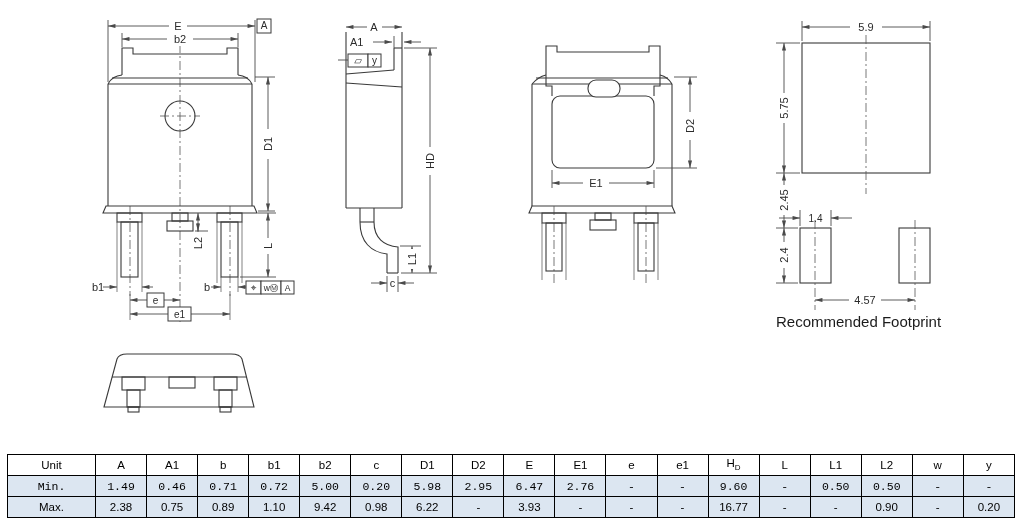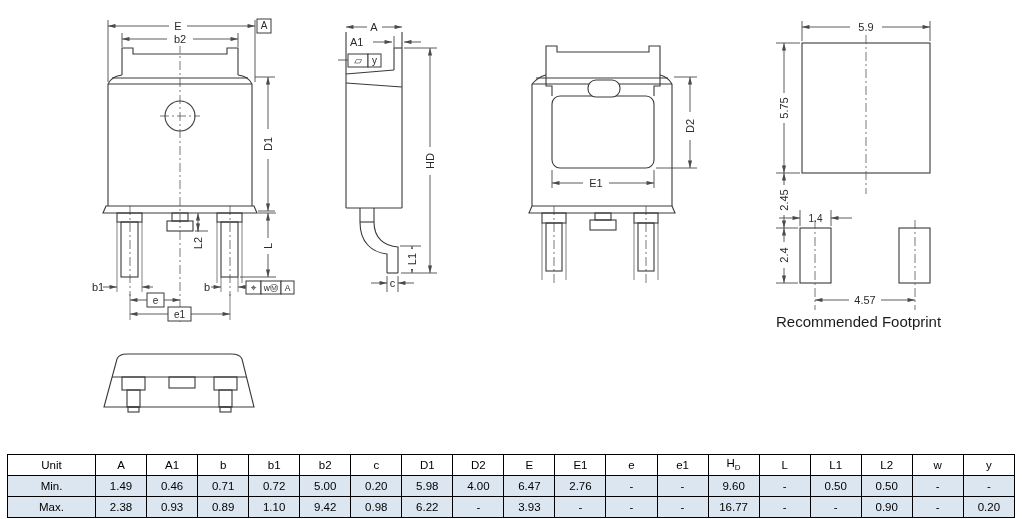--- a/index.html
+++ b/index.html
@@ -379,45 +379,45 @@
           <th>e1</th>
           <th>H<sub>D</sub></th>
           <th>L</th>
           <th>L1</th>
           <th>L2</th>
           <th>w</th>
           <th>y</th>
         </tr>
   </thead>
   <tbody id="table-body">
-        <tr style="background: rgb(220, 230, 241);">
+        <tr style="background: rgb(220, 230, 241); font-family: Liberation Mono, monospace;">
           <td>Min.</td>
           <td>1.49</td>
           <td>0.46</td>
           <td>0.71</td>
           <td>0.72</td>
           <td>5.00</td>
           <td>0.20</td>
           <td>5.98</td>
-          <td>4.00</td>
+          <td>2.95</td>
           <td>6.47</td>
           <td>2.76</td>
           <td>-</td>
           <td>-</td>
           <td>9.60</td>
           <td>-</td>
           <td>0.50</td>
           <td>0.50</td>
           <td>-</td>
           <td>-</td>
         </tr>
         <tr style="background: rgb(220, 230, 241);">
           <td>Max.</td>
           <td>2.38</td>
-          <td>0.93</td>
+          <td>0.75</td>
           <td>0.89</td>
           <td>1.10</td>
           <td>9.42</td>
           <td>0.98</td>
           <td>6.22</td>
           <td>-</td>
           <td>3.93</td>
           <td>-</td>
           <td>-</td>
           <td>-</td>

